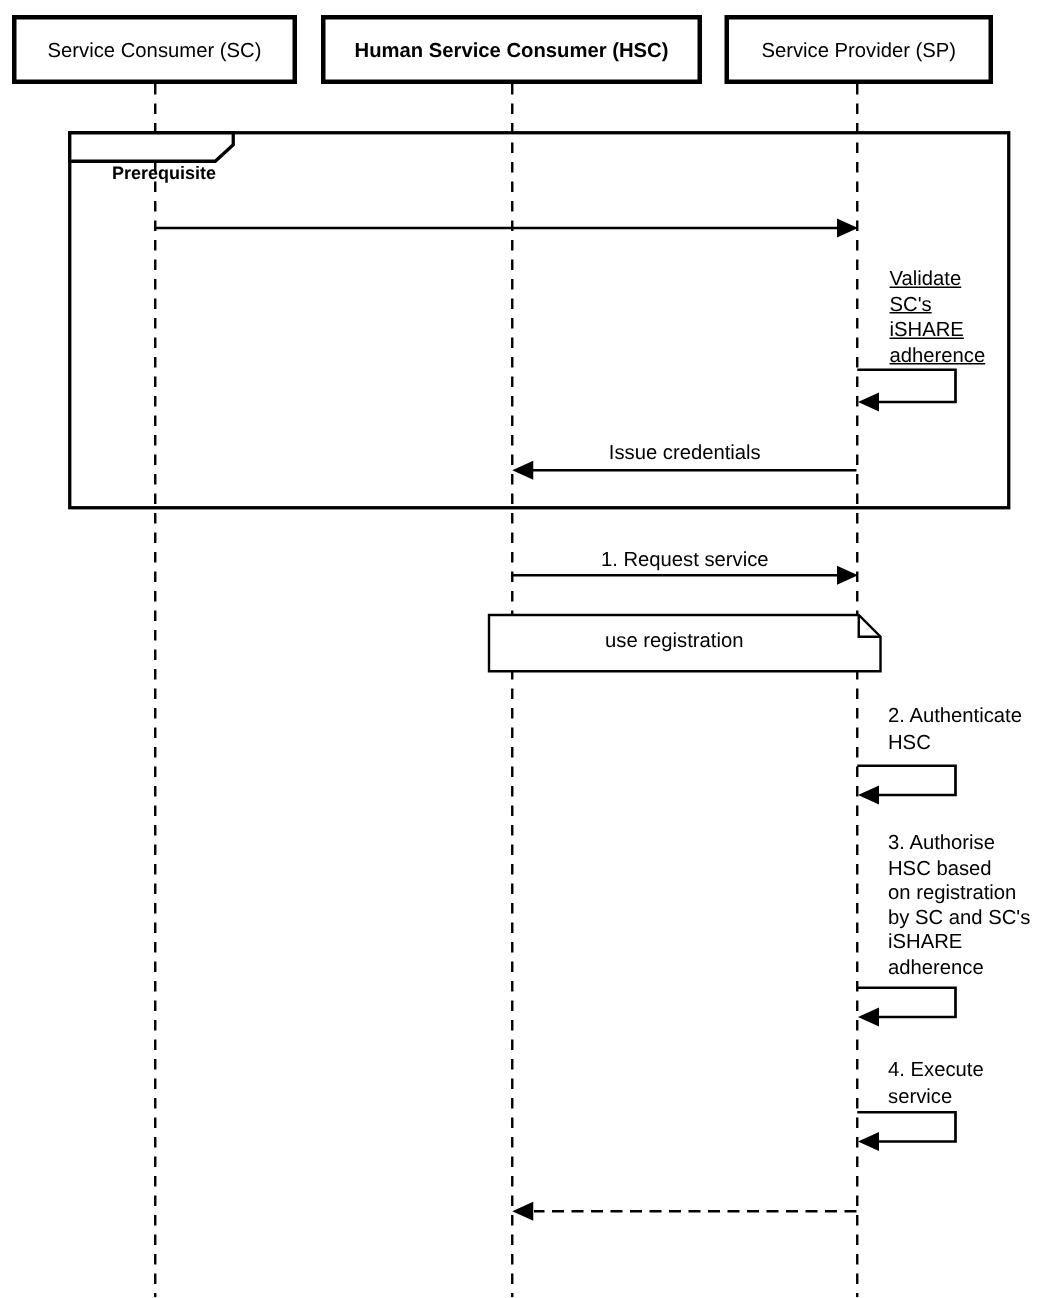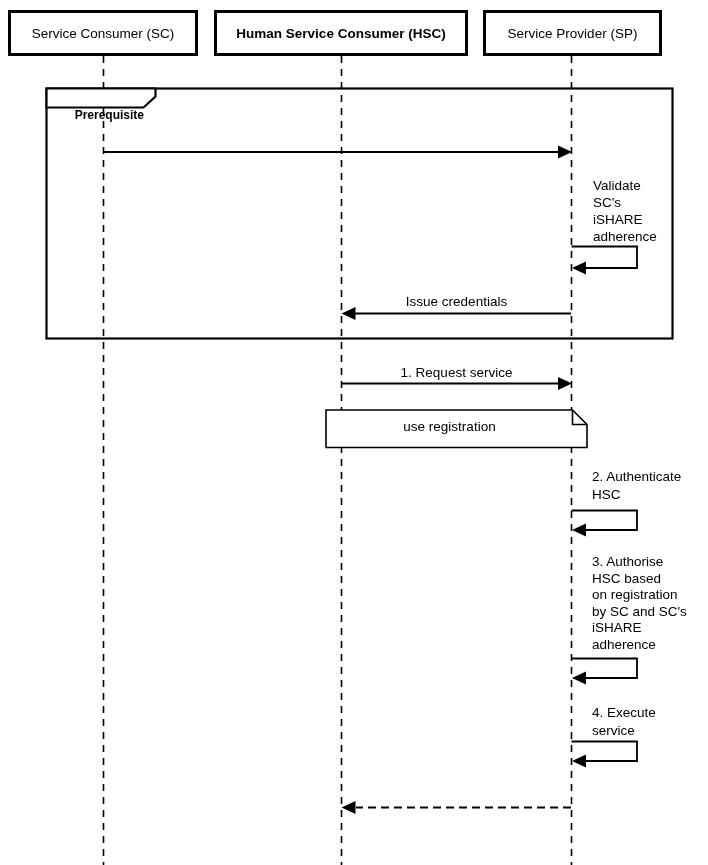--- a/index.html
+++ b/index.html
@@ -94,21 +94,21 @@
   <div class="actor" style="left:214px;top:10px;width:254px;font-weight:bold;">
     <span>Human Service Consumer (HSC)</span>
   </div>
   <div class="actor" style="left:483px;top:10px;width:179px;">
     <span>Service Provider (SP)</span>
   </div>
 
   <div class="frame-label">Prerequisite</div>
 
 
-  <div class="label ml" style="left:593px;top:177px;width:80px;line-height:17px;">Validate
+  <div class="label ml" style="left:593px;top:177px;width:80px;line-height:17px;text-decoration:underline;">Validate
 SC's
 iSHARE
 adherence</div>
 
   <div class="label center" style="left:341px;top:294px;width:231px;">Issue credentials</div>
 
   <div class="label center" style="left:341px;top:365px;width:231px;">1. Request service</div>
 
   <div class="note-label">use registration</div>
 

